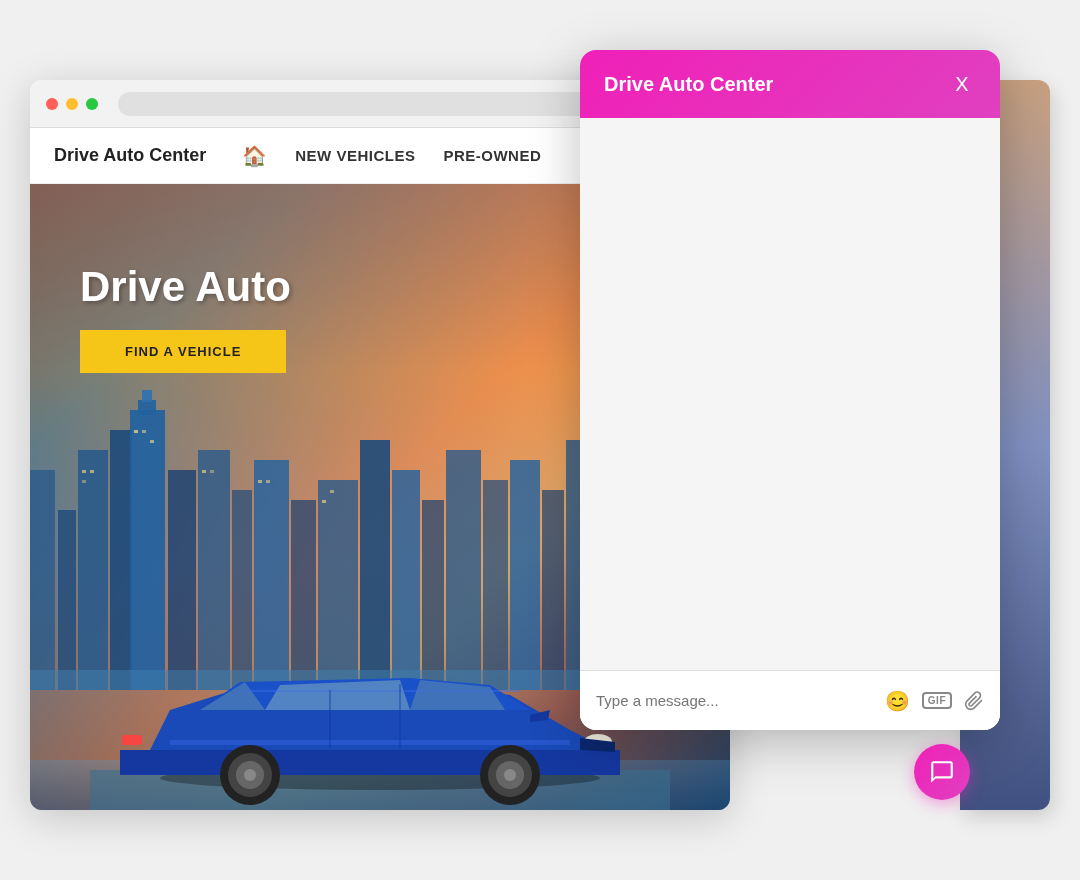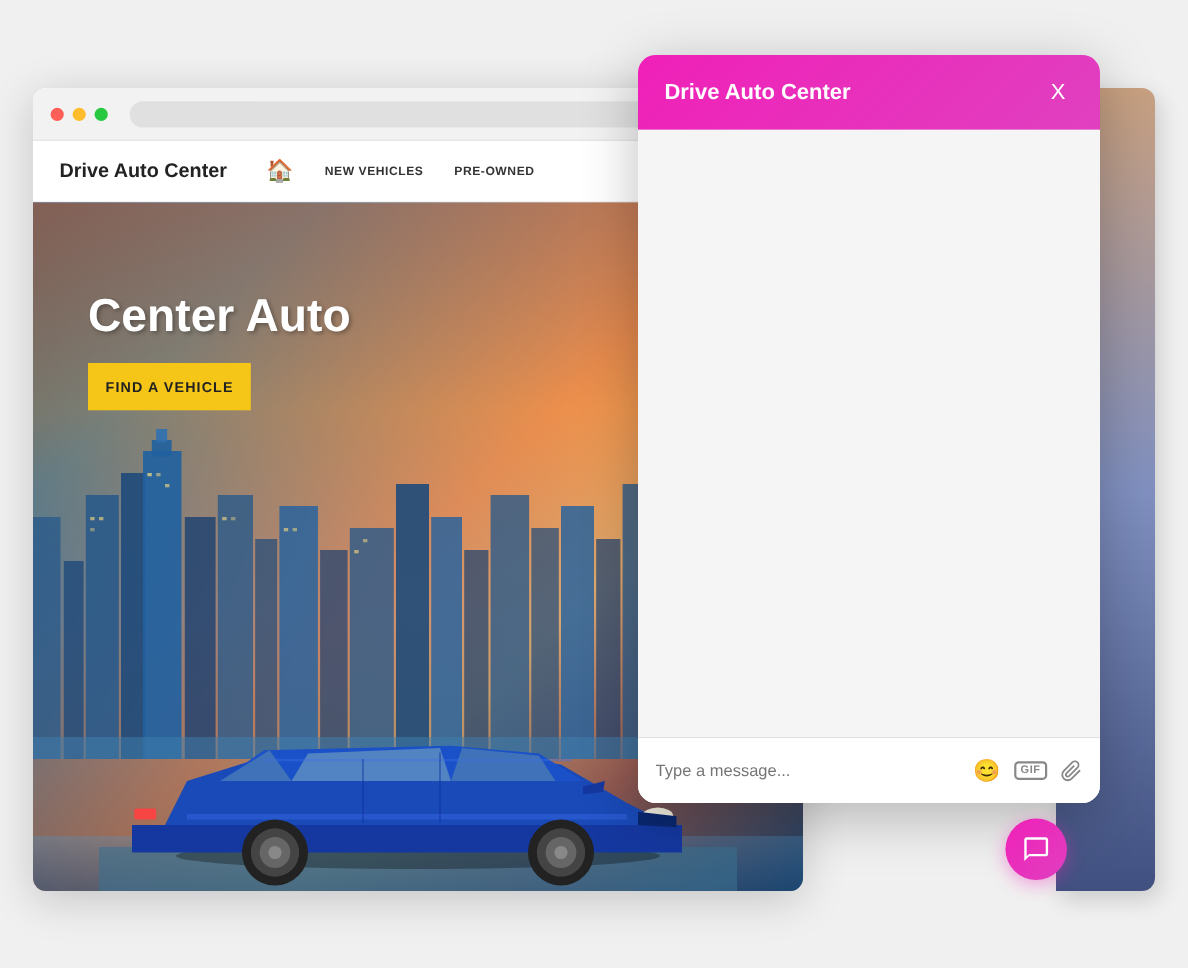--- a/index.html
+++ b/index.html
@@ -74,21 +74,21 @@
       color: #222;
       margin-right: 8px;
     }
 
     .home-icon {
       font-size: 20px;
       color: #333;
     }
 
     .nav-link {
-      font-size: 11px;
+      font-size: 15px;
       font-weight: 700;
       color: #333;
       letter-spacing: 0.5px;
       text-transform: uppercase;
     }
 
     
     .hero {
       position: relative;
       width: 100%;
@@ -136,21 +136,21 @@
     }
 
     .hero-btn {
       display: inline-block;
       margin-top: 20px;
       background: #f5c518;
       color: #222;
       font-size: 13px;
       font-weight: 800;
       letter-spacing: 1px;
-      padding: 14px 16px;
+      padding: 14px 45px;
       text-transform: uppercase;
       cursor: pointer;
       border: none;
     }
 
     
     .chat-widget {
       position: absolute;
       right: 80px;
       top: 50px;
@@ -322,21 +322,21 @@
         <rect x="228" y="90" width="4" height="3" fill="#ffe080" opacity="0.6"></rect>
         <rect x="236" y="90" width="4" height="3" fill="#ffe080" opacity="0.5"></rect>
         <rect x="292" y="110" width="4" height="3" fill="#ffe080" opacity="0.6"></rect>
         <rect x="300" y="100" width="4" height="3" fill="#ffe080" opacity="0.5"></rect>
 
         <rect x="0" y="280" width="700" height="20" fill="#4080b0" opacity="0.5"></rect>
       </svg>
     </div>
 
     <div class="hero-text" style="z-index:5;">
-      <div class="hero-title">Center Auto</div>
+      <div class="hero-title">Drive Auto</div>
       <button class="hero-btn">FIND A VEHICLE</button>
     </div>
 
     <div style="position:absolute;bottom:0;left:0;right:0;height:200px;z-index:6;">
       <svg width="100%" height="200" viewBox="0 0 580 200" preserveAspectRatio="xMidYMax meet">
 
         <rect x="0" y="160" width="580" height="40" fill="#3a7090" opacity="0.6"></rect>
 
         <ellipse cx="290" cy="168" rx="220" ry="12" fill="rgba(0,0,0,0.3)"></ellipse>
 

